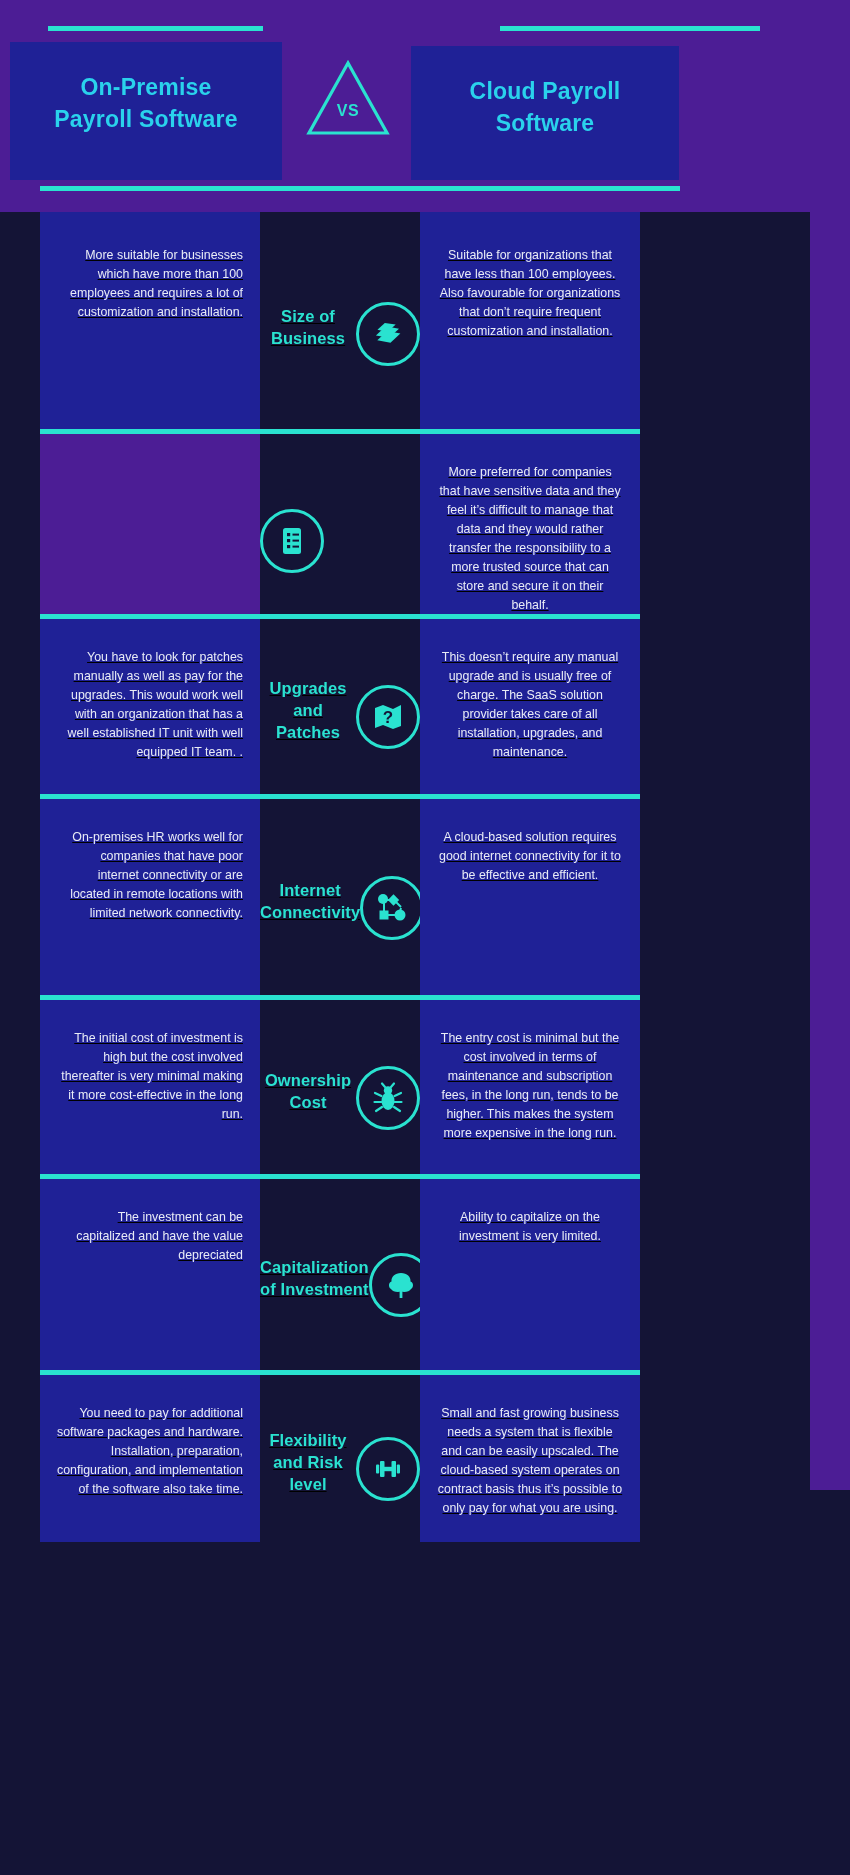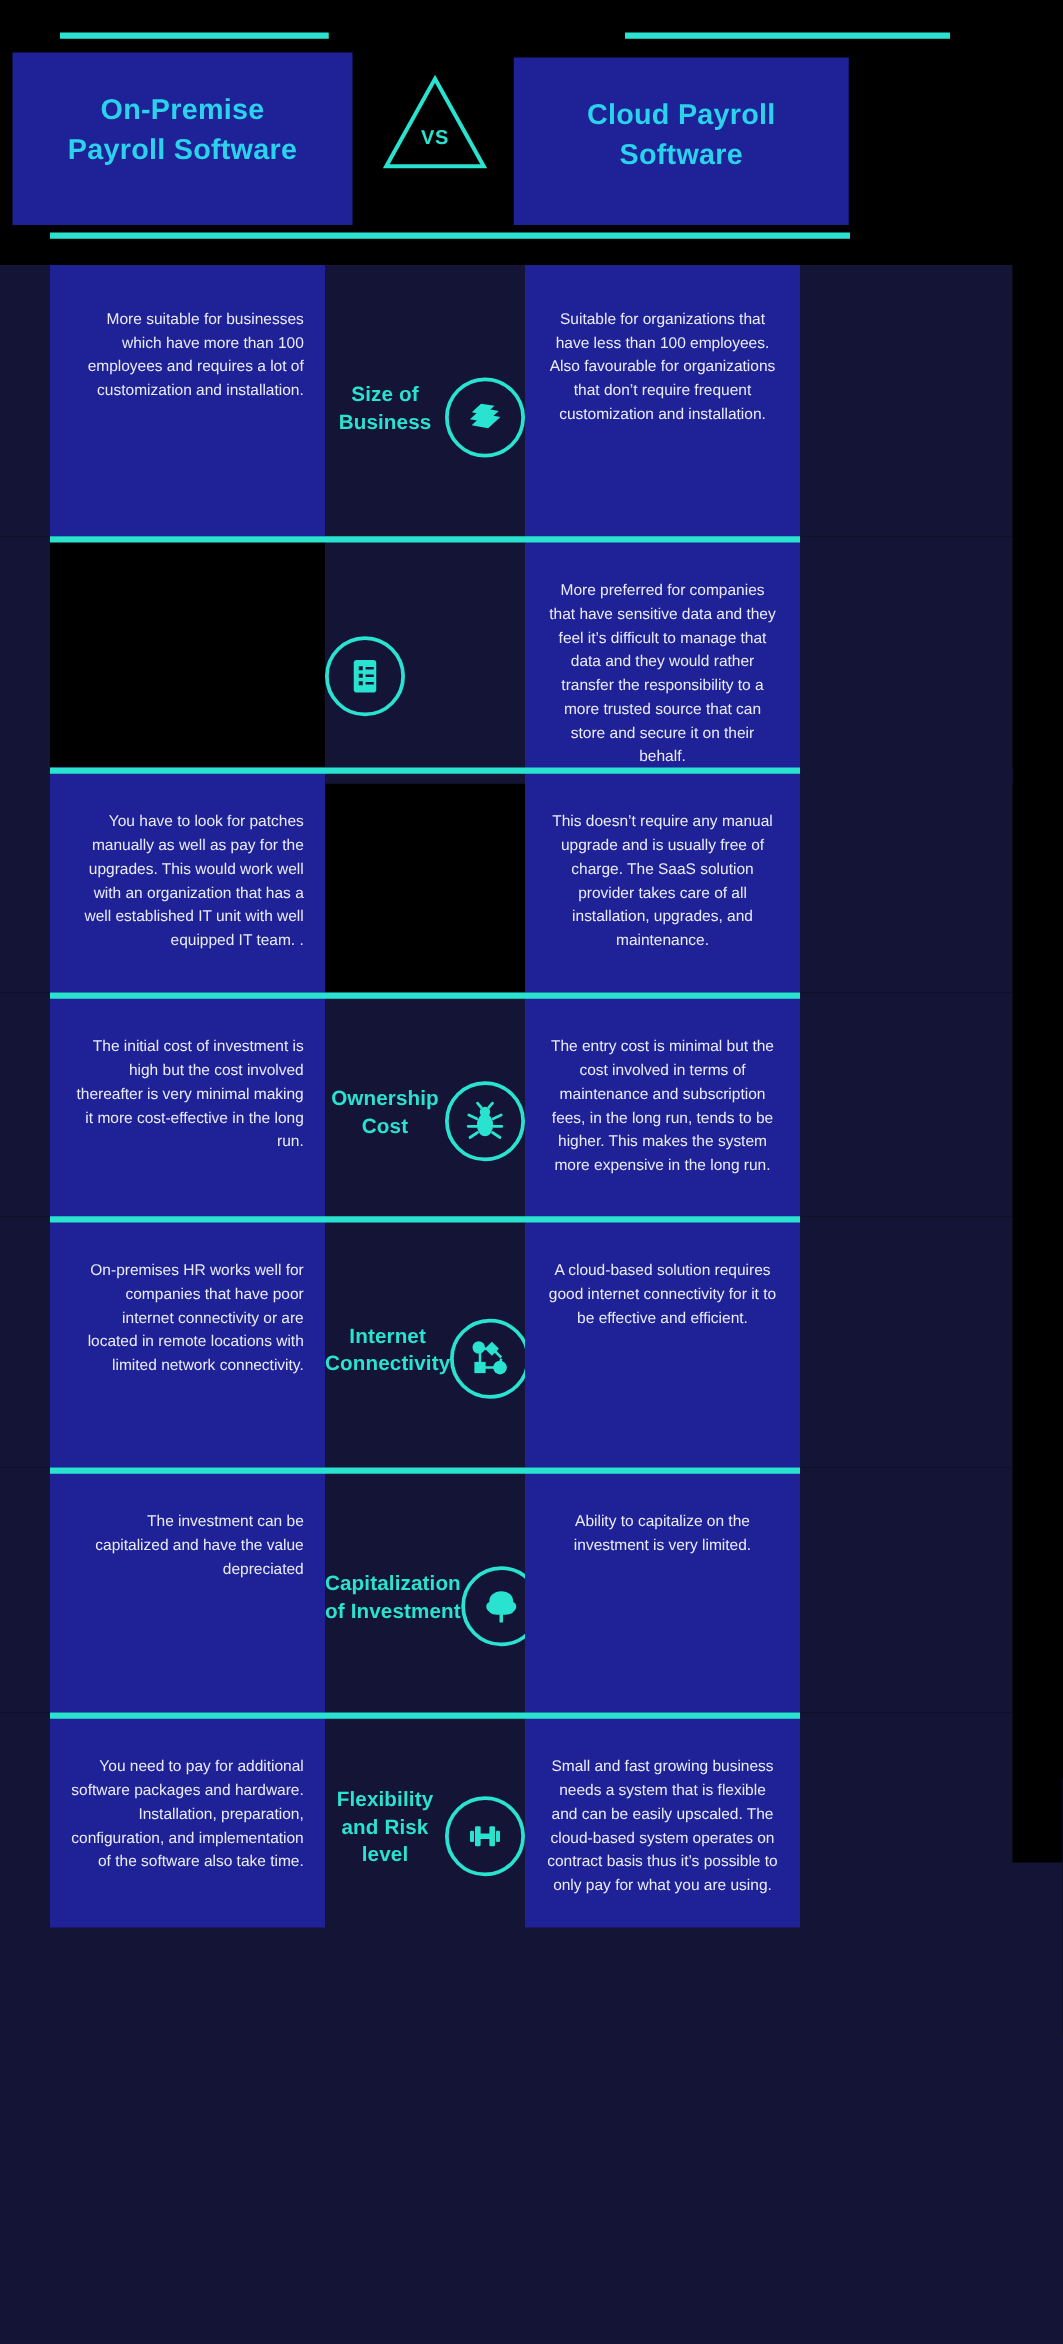--- a/index.html
+++ b/index.html
@@ -7,21 +7,22 @@
     width: 850px;
     height: 1875px;
     background: #141436;
     font-family: "Liberation Sans", sans-serif;
     overflow: hidden;
   }
   .page {
     position: relative;
     width: 850px;
     height: 1490px;
-    background: #000000;
+    background: #4c1d95;
+    text-decoration: underline;
   }
 
   
   .header {
     position: relative;
     height: 212px;
   }
   .hdr-rule {
     position: absolute;
     height: 5px;
@@ -208,21 +209,54 @@
         </div>
       </div>
       <div class="cell right">More preferred for companies that have sensitive data and they feel it’s  difficult to manage that data and they would rather transfer the responsibility to a more trusted source that can store and secure it on  their behalf.</div>
       <div class="pad padR"></div>
     </div>
 
     <div class="row" style="height:180px">
       <div class="divider"></div>
       <div class="pad padL"></div>
       <div class="cell left">You have to look for patches manually as well as pay for the upgrades.  This would work well with an organization that has a well established IT  unit with well equipped IT team. .</div>
+      <div class="mid">
+        <div class="mid-title">Upgrades and Patches</div>
+        <div class="icon-circle">
+          <svg width="34" height="34" viewBox="0 0 34 34">
+            <path d="M4 8 L12 5 L22 9 L30 5 L30 26 L22 29 L12 25 L4 28 Z" fill="#2ae2d0"></path>
+            <text x="17" y="23" font-family="Liberation Sans, sans-serif" font-size="17" font-weight="bold" fill="#141436" text-anchor="middle">?</text>
+          </svg>
+        </div>
+      </div>
       <div class="cell right">This doesn’t require any manual upgrade and is usually free of charge.  The SaaS solution provider takes care of all installation, upgrades, and  maintenance.</div>
+      <div class="pad padR"></div>
+    </div>
+
+    <div class="row" style="height:201px">
+      <div class="divider"></div>
+      <div class="pad padL"></div>
+      <div class="cell left">On-premises HR works well for companies that have poor internet  connectivity or are located in remote locations with limited network connectivity.</div>
+      <div class="mid">
+        <div class="mid-title">Internet Connectivity</div>
+        <div class="icon-circle">
+          <svg width="34" height="34" viewBox="0 0 34 34">
+            <g stroke="#2ae2d0" stroke-width="2" fill="none">
+              <path d="M9 9 L19 9 M9 9 L9 24 M19 9 L26 16 M9 24 L24 24 M24 24 L26 17"></path>
+            </g>
+            <g fill="#2ae2d0">
+              <circle cx="8" cy="8" r="5"></circle>
+              <rect x="14.5" y="5" width="8" height="8" transform="rotate(45 18.5 9)"></rect>
+              <rect x="4.5" y="19.5" width="9" height="9"></rect>
+              <circle cx="25" cy="24" r="5.5"></circle>
+            </g>
+          </svg>
+        </div>
+      </div>
+      <div class="cell right">A cloud-based solution requires good internet connectivity for it to be effective and efficient.</div>
       <div class="pad padR"></div>
     </div>
 
     <div class="row" style="height:179px">
       <div class="divider"></div>
       <div class="pad padL"></div>
       <div class="cell left">The initial cost of investment is high but the cost involved thereafter  is very minimal making it more cost-effective in the long run.</div>
       <div class="mid">
         <div class="mid-title">Ownership Cost</div>
         <div class="icon-circle">
@@ -234,44 +268,20 @@
             <g stroke="#2ae2d0" stroke-width="2.2" stroke-linecap="round">
               <path d="M14 6 L11 2.5 M20 6 L23 2.5"></path>
               <path d="M10.5 15 L4 12 M23.5 15 L30 12"></path>
               <path d="M10.5 21 L3.5 21 M23.5 21 L30.5 21"></path>
               <path d="M11 26 L5 30 M23 26 L29 30"></path>
             </g>
           </svg>
         </div>
       </div>
       <div class="cell right">The entry cost is minimal but the cost involved in terms of maintenance  and subscription fees, in the long run, tends to be higher. This makes  the system more expensive in the long run.</div>
-      <div class="pad padR"></div>
-    </div>
-
-    <div class="row" style="height:201px">
-      <div class="divider"></div>
-      <div class="pad padL"></div>
-      <div class="cell left">On-premises HR works well for companies that have poor internet  connectivity or are located in remote locations with limited network connectivity.</div>
-      <div class="mid">
-        <div class="mid-title">Internet Connectivity</div>
-        <div class="icon-circle">
-          <svg width="34" height="34" viewBox="0 0 34 34">
-            <g stroke="#2ae2d0" stroke-width="2" fill="none">
-              <path d="M9 9 L19 9 M9 9 L9 24 M19 9 L26 16 M9 24 L24 24 M24 24 L26 17"></path>
-            </g>
-            <g fill="#2ae2d0">
-              <circle cx="8" cy="8" r="5"></circle>
-              <rect x="14.5" y="5" width="8" height="8" transform="rotate(45 18.5 9)"></rect>
-              <rect x="4.5" y="19.5" width="9" height="9"></rect>
-              <circle cx="25" cy="24" r="5.5"></circle>
-            </g>
-          </svg>
-        </div>
-      </div>
-      <div class="cell right">A cloud-based solution requires good internet connectivity for it to be effective and efficient.</div>
       <div class="pad padR"></div>
     </div>
 
     <div class="row" style="height:196px">
       <div class="divider"></div>
       <div class="pad padL"></div>
       <div class="cell left">The investment can be capitalized and have the value depreciated</div>
       <div class="mid">
         <div class="mid-title">Capitalization of Investment</div>
         <div class="icon-circle">

